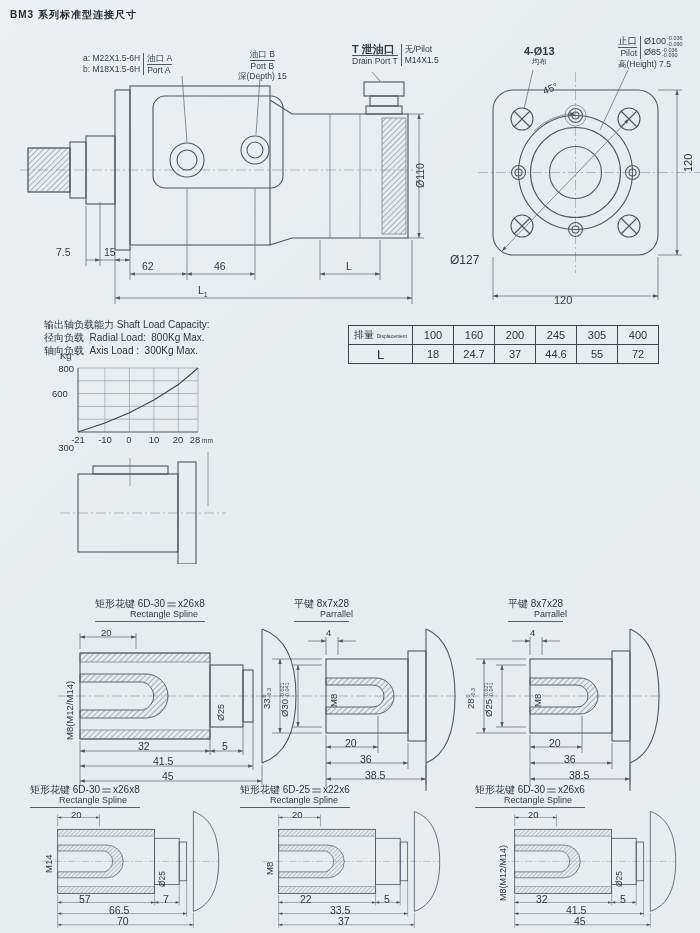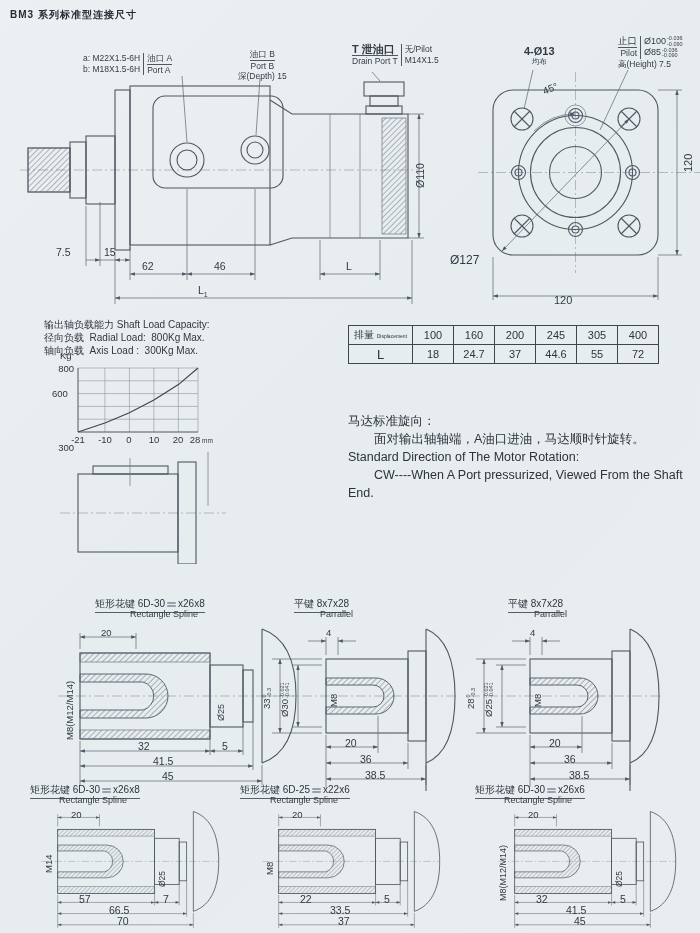--- a/index.html
+++ b/index.html
@@ -34,21 +34,21 @@
   .spec-table td{border:1px solid #3e464e;text-align:center;font-size:11px;color:#2c343d;
                  padding:0;height:18px;}
   .spec-table td.hd{font-size:10px;}
   .spec-table td.hd .tiny{font-size:5px;letter-spacing:0;}
   .spec-table td.rowlab{font-size:13px;}
   
   .rot{position:absolute;left:348px;top:412px;width:350px;font-size:12.5px;line-height:18px;color:#2c333c;}
   .rot .ind{padding-left:26px;}
   
   .shaft{position:absolute;}
-  .lab1{position:absolute;top:0;font-size:10px;white-space:nowrap;color:#2d353e;border-bottom:1px solid #555f69;padding-bottom:1px;}
+  .lab1{position:absolute;top:0;font-size:10px;white-space:nowrap;color:#2d353e;border-bottom:1px solid #555f69;padding-bottom:10px;}
   .lab2{position:absolute;top:12px;font-size:9px;white-space:nowrap;color:#333b45;}
   .load-txt{position:absolute;left:44px;top:318px;font-size:10px;line-height:13px;white-space:nowrap;color:#2f3740;}
   .chart-lab{position:absolute;font-size:9.5px;color:#2f3740;white-space:nowrap;}
 </style>
 </head>
 <body>
 
 <div class="page">
 
   <svg width="0" height="0" style="position:absolute" aria-hidden="true">
@@ -335,27 +335,20 @@
       <td>18</td>
       <td>24.7</td>
       <td>37</td>
       <td>44.6</td>
       <td>55</td>
       <td>72</td>
     </tr>
   </tbody>
     </table>
 
-  <div class="rot">
-    <div>马达标准旋向：</div>
-    <div class="ind">面对输出轴轴端，A油口进油，马达顺时针旋转。</div>
-    <div>Standard Direction of The Motor Rotation:</div>
-    <div class="ind">CW----When A Port pressurized, Viewed From the Shaft</div>
-    <div>End.</div>
-  </div>
 
   <div class="shaft" style="left:50px;top:597px;width:255px;height:195px">
     <div class="lab1" style="left:45px"><span>矩形花键</span>&nbsp;<span>6D-30</span><span class="microtol">
           <i></i>
           <i></i>
         </span><span>x26x8</span></div>
     <div class="lab2" style="left:80px">Rectangle Spline</div>
     <svg class="abs" style="left:0;top:26px" width="250" height="165">
         <use href="#sym-spline"></use>
       </svg>

